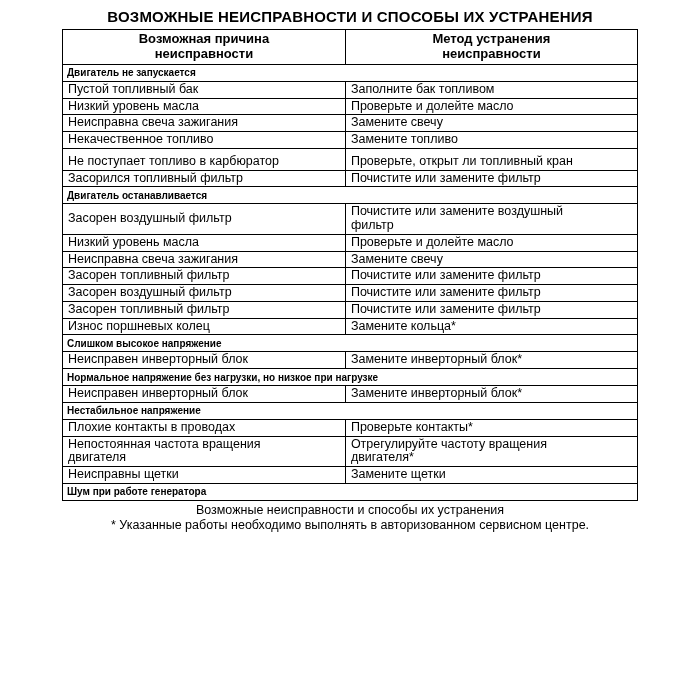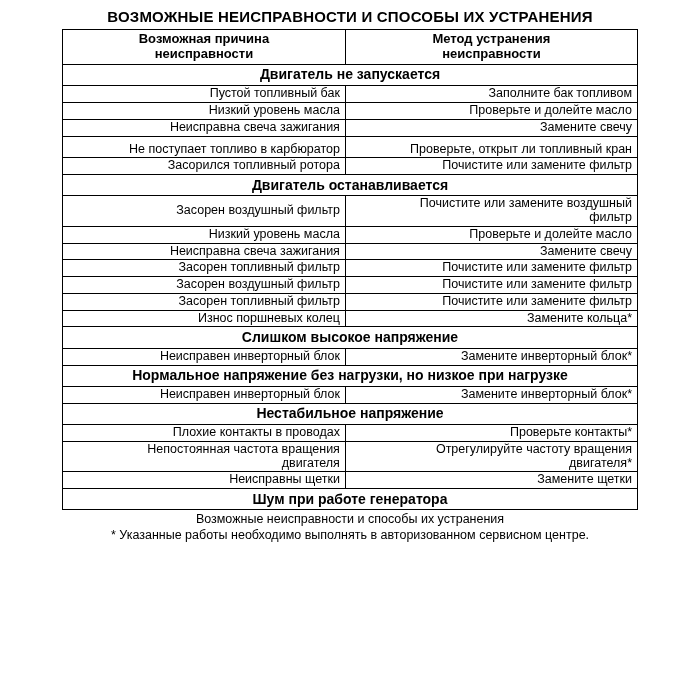--- a/index.html
+++ b/index.html
@@ -40,26 +40,26 @@
     font-weight: bold;
     text-align: center;
     line-height: 1.15;
     padding: 2px 4px;
   }
   .fault-table td.cell {
     font-size: 12.5px;
     line-height: 1.1;
     padding: 1px 5px;
     vertical-align: middle;
-    text-align: right;
+    text-align: left;
   }
   .fault-table td.section-header {
-    font-size: 14px;
+    font-size: 10px;
     font-weight: bold;
-    text-align: center;
+    text-align: left;
     line-height: 1.1;
     padding: 2.5px 4px;
   }
   .fault-table tr.tall td.cell {
     padding-top: 6px;
     margin-left: 17px;
   }
   .below-table {
     text-align: center;
     font-size: 12.5px;
@@ -96,26 +96,30 @@
           <td class="cell">Заполните бак топливом</td>
         </tr>
         <tr>
           <td class="cell">Низкий уровень масла</td>
           <td class="cell">Проверьте и долейте масло</td>
         </tr>
         <tr>
           <td class="cell">Неисправна свеча зажигания</td>
           <td class="cell">Замените свечу</td>
         </tr>
+        <tr>
+          <td class="cell">Некачественное топливо</td>
+          <td class="cell">Замените топливо</td>
+        </tr>
         <tr class="tall">
           <td class="cell">Не поступает топливо в карбюратор</td>
           <td class="cell">Проверьте, открыт ли топливный кран</td>
         </tr>
         <tr>
-          <td class="cell">Засорился топливный ротора</td>
+          <td class="cell">Засорился топливный фильтр</td>
           <td class="cell">Почистите или замените фильтр</td>
         </tr>
         <tr>
           <td colspan="2" class="section-header">Двигатель останавливается</td>
         </tr>
         <tr>
           <td class="cell">Засорен воздушный фильтр</td>
           <td class="cell">Почистите или замените воздушный
 фильтр</td>
         </tr>

